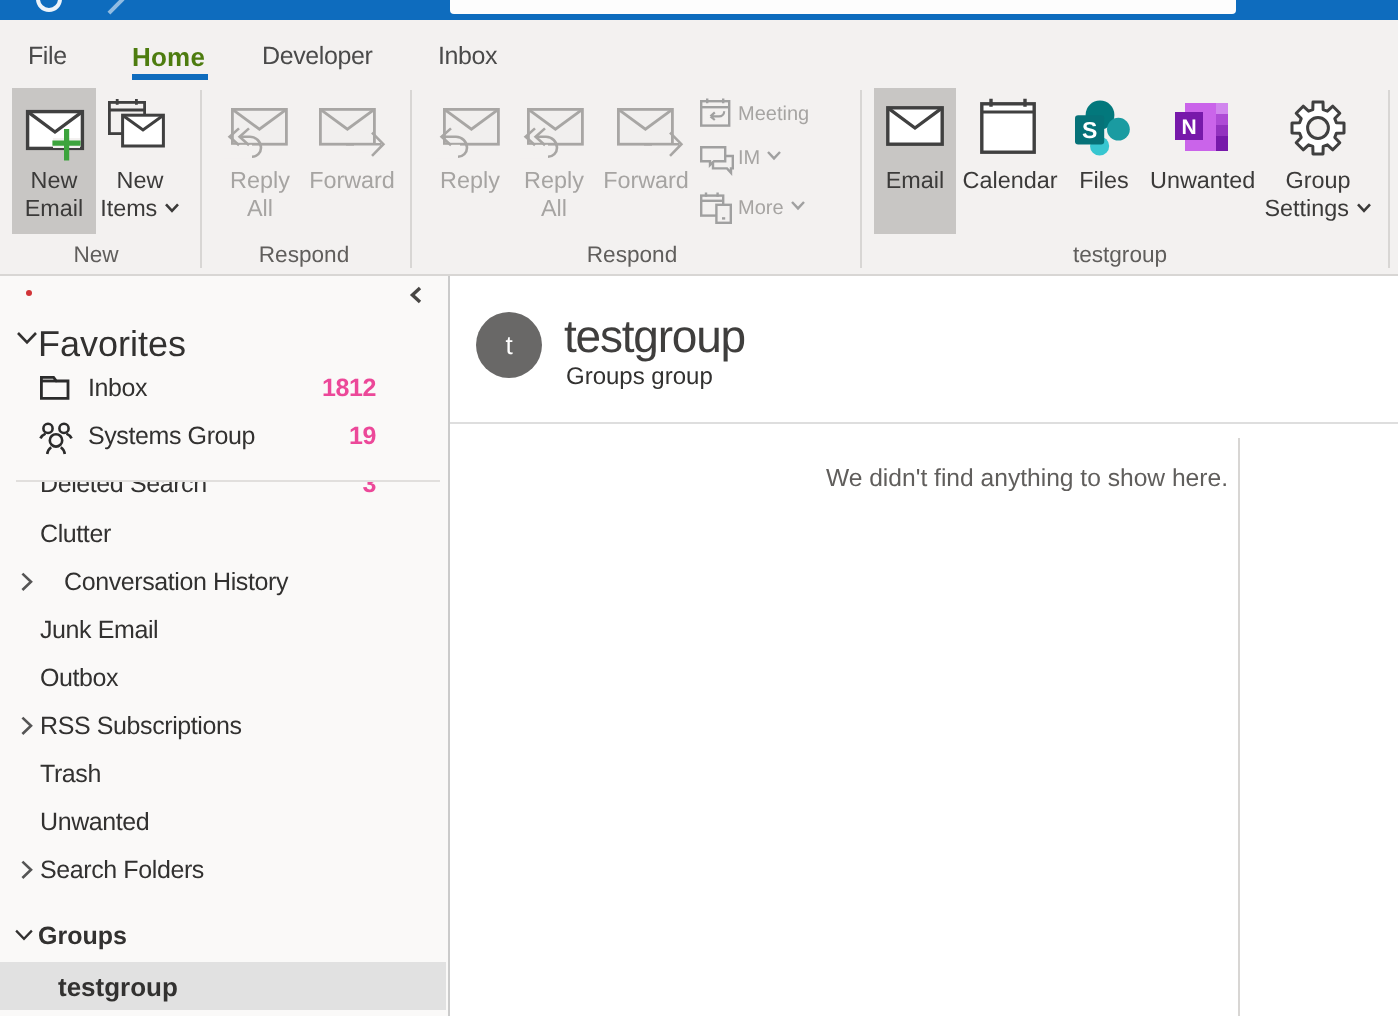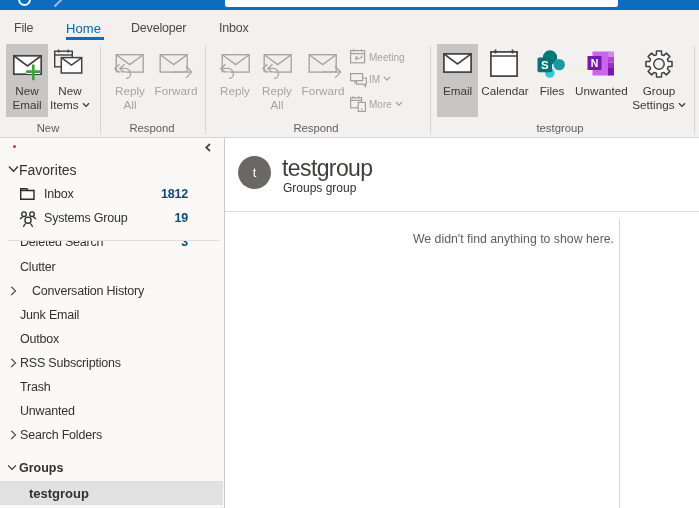--- a/index.html
+++ b/index.html
@@ -6,36 +6,36 @@
 body{font-family:"Liberation Sans",sans-serif;position:relative;background:#fff}
 .abs{position:absolute}
 
 #titlebar{left:0;top:0;width:699px;height:10px;background:#0e6cbe}
 #tb-circle{left:18px;top:-7px;width:13px;height:13px;border:2px solid rgba(255,255,255,.92);border-radius:50%}
 #tb-diag{left:57px;top:-2px;width:2px;height:10px;background:rgba(255,255,255,.55);transform:rotate(45deg)}
 #searchbox{left:225px;top:-5px;width:393px;height:12px;background:#fdfdfd;border-radius:2px}
 
 #tabrow{left:0;top:10px;width:699px;height:30px;background:#f3f1f0}
 .tab{top:20.5px;font-size:12.5px;color:#4a4a4a;letter-spacing:-0.2px}
-#tab-home{font-weight:400;color:#0369a1;font-size:13px;letter-spacing:0.1px}
+#tab-home{font-weight:700;color:#4d7c0f;font-size:13px;letter-spacing:0.1px}
 #underline{left:66px;top:37px;width:38px;height:3px;background:#0f6cbd}
 
 #ribbon{left:0;top:40px;width:699px;height:98px;background:#f3f1f0;border-bottom:1px solid #d8d6d4}
 .vsep{width:1px;top:5px;height:89px;background:#d8d6d4}
 .grplabel{top:84px;font-size:11.3px;color:#605e5c;text-align:center}
 .bigbtn-sel{top:44px;height:73px;background:#c8c6c4}
 .btxt{font-size:11.7px;color:#3b3a39;text-align:center;line-height:14.6px;white-space:pre-line}
 .btxt-dis{font-size:11.7px;color:#a6a4a2;text-align:center;line-height:14.6px;white-space:pre-line}
 .smalltxt{font-size:10px;color:#a6a4a2}
 
 #navpane{left:0;top:138px;width:224.5px;height:370px;background:#faf9f8;border-right:1.5px solid #cbcbcb}
 #reddot{left:13px;top:145px;width:3px;height:3px;border-radius:50%;background:#d13438}
 .navrow{font-size:12.5px;color:#323130;letter-spacing:-0.2px}
-.navcount{font-weight:700;color:#0c4a6e;font-size:12.5px;text-align:right;letter-spacing:-0.2px}
-#favhdr{left:19px;top:162px;font-size:14px;color:#323130;letter-spacing:0}
+.navcount{font-weight:700;color:#ec4899;font-size:12.5px;text-align:right;letter-spacing:-0.2px}
+#favhdr{left:19px;top:162px;font-size:18px;color:#323130;letter-spacing:0}
 #grpshdr{left:19px;top:461px;font-size:12.5px;font-weight:600;color:#323130}
 #selrow{left:0;top:481px;width:223px;height:24px;background:#e1e1e1}
 #seltxt{left:29px;top:486px;font-size:13px;font-weight:700;color:#323130}
 #favsep{left:8px;top:240px;width:212px;height:1px;background:#e1dfdd}
 #clip{left:0;top:241px;width:227px;height:9px;overflow:hidden}
 
 #main{left:225px;top:139px;width:474px;height:369px;background:#fff}
 #avatar{left:238px;top:156px;width:33px;height:33px;border-radius:50%;background:#696867;color:#fff;font-size:13px;text-align:center;line-height:33px}
 #gtitle{left:282px;top:155px;font-size:23px;color:#3f3e3d;letter-spacing:-0.6px}
 #gsub{left:283px;top:181px;font-size:12px;color:#323130}

